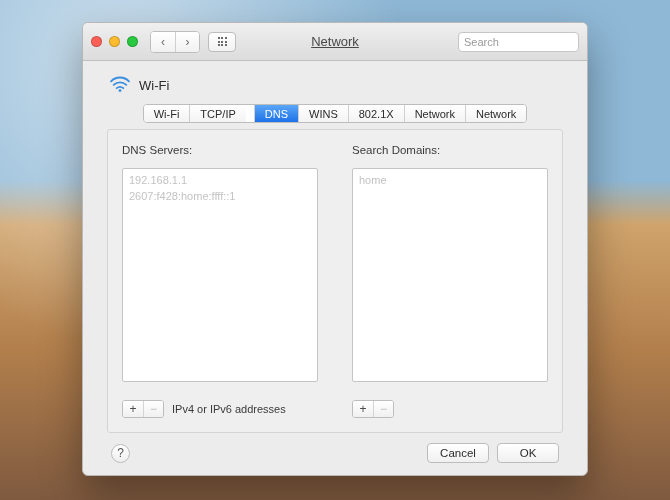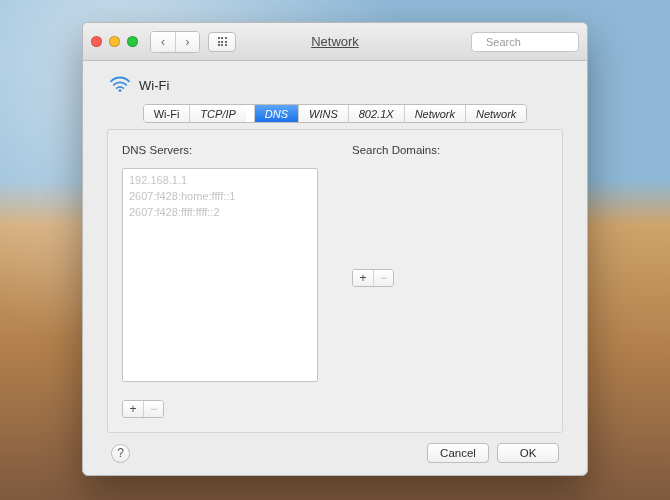--- a/index.html
+++ b/index.html
@@ -37,37 +37,37 @@
   .light.red { background: #ff5f57; }
   .light.yellow { background: #febc2e; }
   .light.green { background: #28c840; }
   .segbtn { display: flex; border: 1px solid #bdbdbd; border-radius: 4px; overflow: hidden; background: #fdfdfd; box-shadow: 0 1px 0 rgba(255,255,255,0.8) inset; }
   .segbtn button { width: 24px; height: 20px; border: none; background: linear-gradient(#ffffff,#f1f1f1); display:flex; align-items:center; justify-content:center; color:#6a6a6a; font-size:12px; }
   .segbtn button + button { border-left: 1px solid #cfcfcf; }
   .iconbtn { width: 28px; height: 20px; border: 1px solid #bdbdbd; border-radius: 4px; background: linear-gradient(#ffffff,#f1f1f1); display:flex; align-items:center; justify-content:center; color:#6a6a6a; }
   .grid-icon { display:grid; grid-template-columns:repeat(3,2px); grid-template-rows:repeat(3,2px); gap:1.5px; }
   .grid-icon span { background:#6a6a6a; }
   .title { position:absolute; left:0; right:0; text-align:center; font-size:13px; color:#494949; pointer-events:none;text-decoration:underline; }
-  .search { margin-left:auto; height:20px; width:108px; border:1px solid #c6c6c6; border-radius:4px; background:#ffffff; display:flex; align-items:center; padding:0 10px; gap:4px; color:#9a9a9a; }
+  .search { margin-left:auto; height:20px; width:121px; border:1px solid #c6c6c6; border-radius:4px; background:#ffffff; display:flex; align-items:center; padding:0 1px; gap:4px; color:#9a9a9a; }
   .search input { border:none; outline:none; font-size:11px; flex:1; color:#5a5a5a; background:transparent; }
   .search input::placeholder { color:#9a9a9a; }
   .mag { width:11px; height:11px; }
   .mag circle { fill:none; stroke:#8a8a8a; stroke-width:1.3; }
   .mag line { stroke:#8a8a8a; stroke-width:1.3; }
 
   
   .content { flex:1; padding: 10px 24px 12px; display:flex; flex-direction:column; }
   .wifi-row { display:flex; align-items:center; gap:8px; padding:4px 2px 8px; }
   .wifi-icon svg { width:22px; height:18px; }
   .wifi-label { font-size:13px; color:#2b2b2b; }
 
   .tabbar { display:flex; justify-content:center; }
   .tabs { display:flex; border:1px solid #bdbdbd; border-radius:4px; overflow:hidden; height:19px; background:#fff; }
   .tabs button { border:none; background:linear-gradient(#ffffff,#f3f3f3); font-size:11px; padding:0 10px; color:#2b2b2b; height:100%; }
-  .tabs button + button { border-left:1px solid #cfcfcf;font-style:italic; }
+  .tabs button + button { border-left:1px solid #cfcfcf; }
   .tabs button.active { background:linear-gradient(#5aa6f7,#1d72e8); color:#fff;margin-left:8px; }
 
   .panel { margin-top:6px; border:1px solid #d4d4d4; background:#efefef; border-radius:3px; padding:14px; flex:1; display:grid; grid-template-columns:1fr 1fr; gap:12px 34px; grid-template-rows:auto 1fr auto; }
   .col-label { font-size:11.5px; color:#3a3a3a; }
   .listbox { background:#fff; border:1px solid #c5c5c5; border-radius:2px; height:214px; padding:4px 6px; overflow:auto; font-size:11px; color:#c3c3c3; line-height:1.45; }
   .listbox .row { white-space:nowrap; }
   .below { display:flex; align-items:center; gap:8px; font-size:11px; color:#3a3a3a; }
   .plusminus { display:flex; border:1px solid #bdbdbd; border-radius:3px; overflow:hidden; height:18px; background:#fff;}
   .plusminus button { width:20px; border:none; background:linear-gradient(#ffffff,#f0f0f0); color:#4a4a4a; font-size:12px; line-height:1; display:flex; align-items:center; justify-content:center;}
   .plusminus button:disabled { color:#c0c0c0; }
@@ -147,28 +147,31 @@
         </div>
     </div>
 
     <div class="panel">
       <div class="col-label">DNS Servers:</div>
       <div class="col-label">Search Domains:</div>
 
       <div class="listbox" id="dns-servers-list">
           <div class="row">192.168.1.1</div>
           <div class="row">2607:f428:home:ffff::1</div>
-          <div class="row">2607:f428:ffff:ffff::2</div>
+        </div>
+      <div class="listbox" id="search-domains-list">
+          <div class="row">home</div>
         </div>
 
       <div class="below">
         <div class="plusminus">
           <button>+</button>
           <button disabled="">−</button>
         </div>
+        <span>IPv4 or IPv6 addresses</span>
       </div>
       <div class="below">
         <div class="plusminus">
           <button>+</button>
           <button disabled="">−</button>
         </div>
       </div>
     </div>
 
     <div class="footer">

